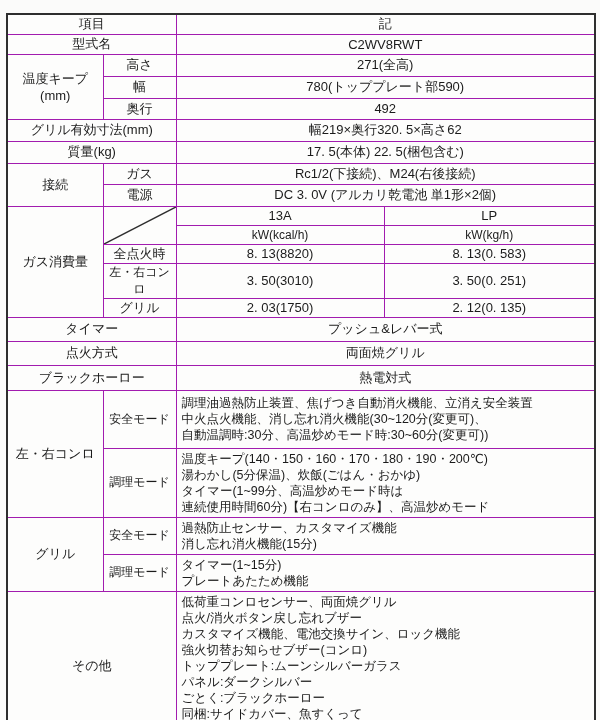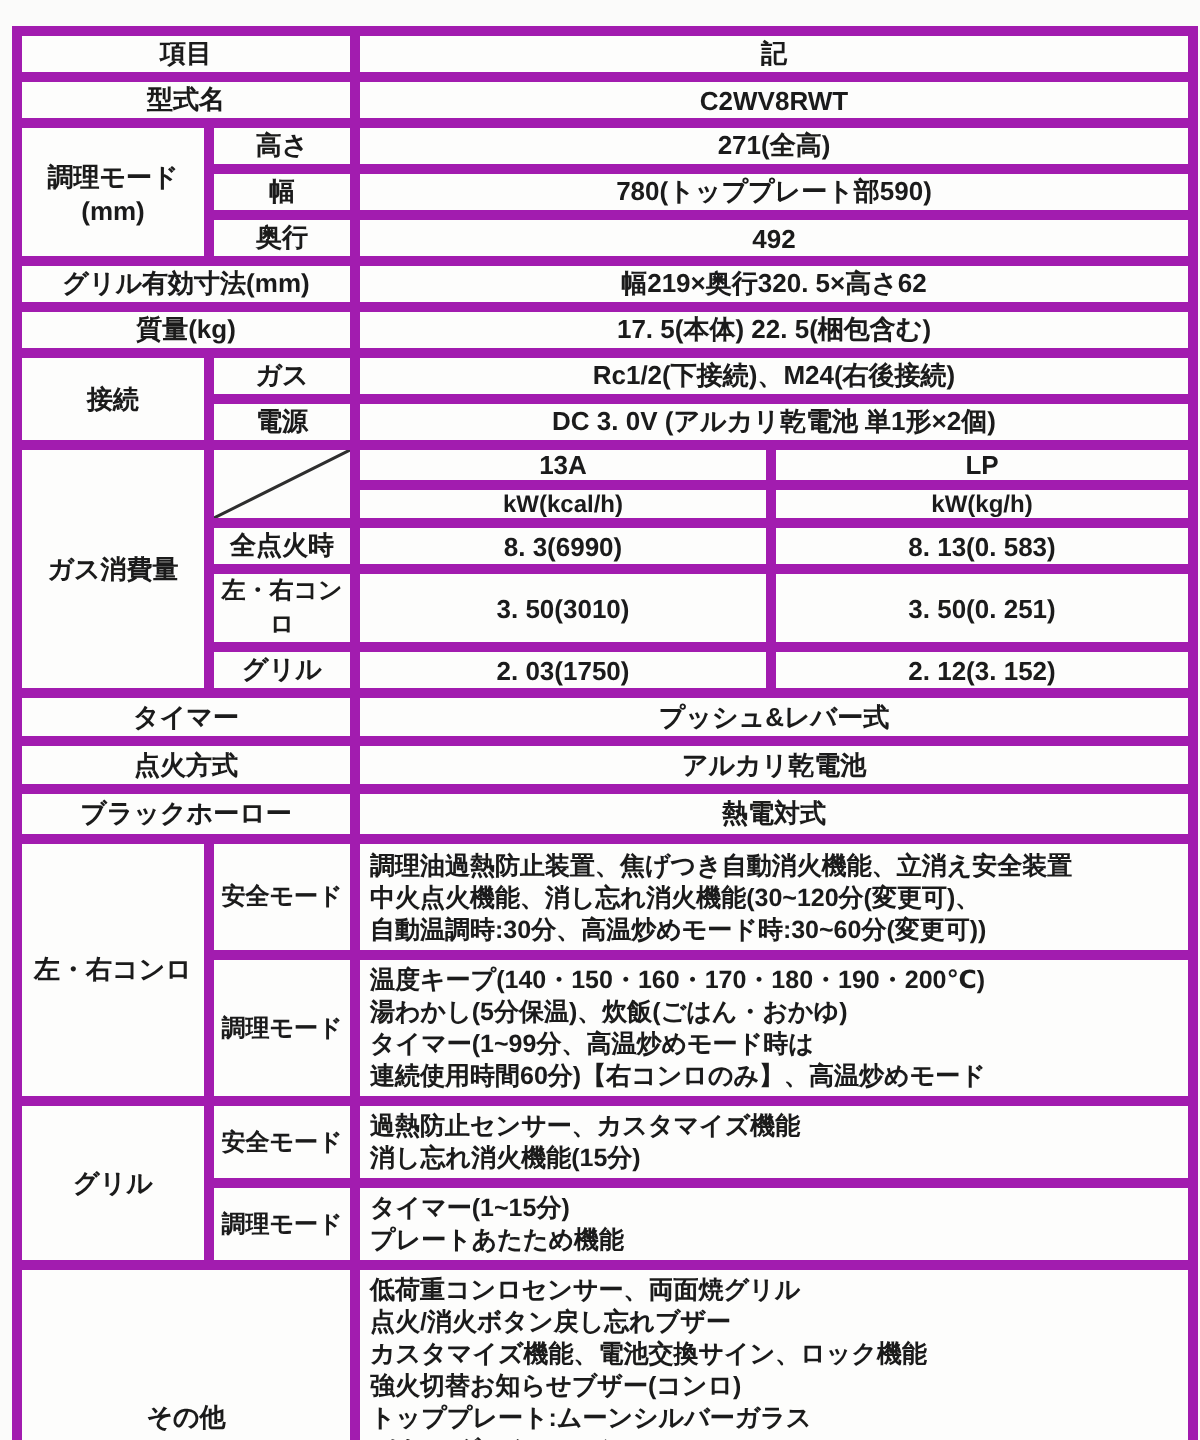--- a/index.html
+++ b/index.html
@@ -12,27 +12,26 @@
   }
   .sheet { position: absolute; left: 6px; top: 13px; }
   table.spec {
     border-collapse: collapse;
     table-layout: fixed;
     width: 588px;
     background: #fdfdfc;
     border: 2px solid #2e2e2e;
   }
   td {
-    border: 5px solid #a21caf;
+    border: 1px solid #a21caf;
     text-align: center;
     vertical-align: middle;
     font-size: 13px;
     padding: 0 2px;
     overflow: hidden;
-    font-weight: bold;
   }
   td.ml {
     text-align: left;
     white-space: pre-line;
     line-height: 16px;
     font-size: 12.5px;
     padding: 2px 12px 2px 5px;
   }
   td.unit { font-size: 12px; }
   td.diag { position: relative; padding: 0; }
@@ -55,21 +54,21 @@
       <td colspan="2">項目</td>
       <td colspan="2">記</td>
     </tr>
 
     <tr style="height:20px">
       <td colspan="2">型式名</td>
       <td colspan="2">C2WV8RWT</td>
     </tr>
 
     <tr style="height:22px">
-      <td rowspan="3">調理モード(mm)</td>
+      <td rowspan="3">温度キープ(mm)</td>
       <td>高さ</td>
       <td colspan="2">271(全高)</td>
     </tr>
     <tr style="height:22px">
       <td>幅</td>
       <td colspan="2">780(トッププレート部590)</td>
     </tr>
     <tr style="height:21px">
       <td>奥行</td>
       <td colspan="2">492</td>
@@ -104,41 +103,41 @@
       </td>
       <td>13A</td>
       <td>LP</td>
     </tr>
     <tr style="height:19px">
       <td class="unit">kW(kcal/h)</td>
       <td class="unit">kW(kg/h)</td>
     </tr>
     <tr style="height:19px">
       <td>全点火時</td>
-      <td>8. 3(6990)</td>
+      <td>8. 13(8820)</td>
       <td>8. 13(0. 583)</td>
     </tr>
     <tr style="height:19px">
       <td style="font-size:12px">左・右コンロ</td>
       <td>3. 50(3010)</td>
       <td>3. 50(0. 251)</td>
     </tr>
     <tr style="height:19px">
       <td>グリル</td>
       <td>2. 03(1750)</td>
-      <td>2. 12(3. 152)</td>
+      <td>2. 12(0. 135)</td>
     </tr>
 
     <tr style="height:24px">
       <td colspan="2">タイマー</td>
       <td colspan="2">プッシュ&amp;レバー式</td>
     </tr>
     <tr style="height:24px">
       <td colspan="2">点火方式</td>
-      <td colspan="2">アルカリ乾電池</td>
+      <td colspan="2">両面焼グリル</td>
     </tr>
     <tr style="height:25px">
       <td colspan="2">ブラックホーロー</td>
       <td colspan="2">熱電対式</td>
     </tr>
 
     <tr style="height:58px">
       <td rowspan="2">左・右コンロ</td>
       <td style="font-size:12px">安全モード</td>
       <td colspan="2" class="ml">調理油過熱防止装置、焦げつき自動消火機能、立消え安全装置

